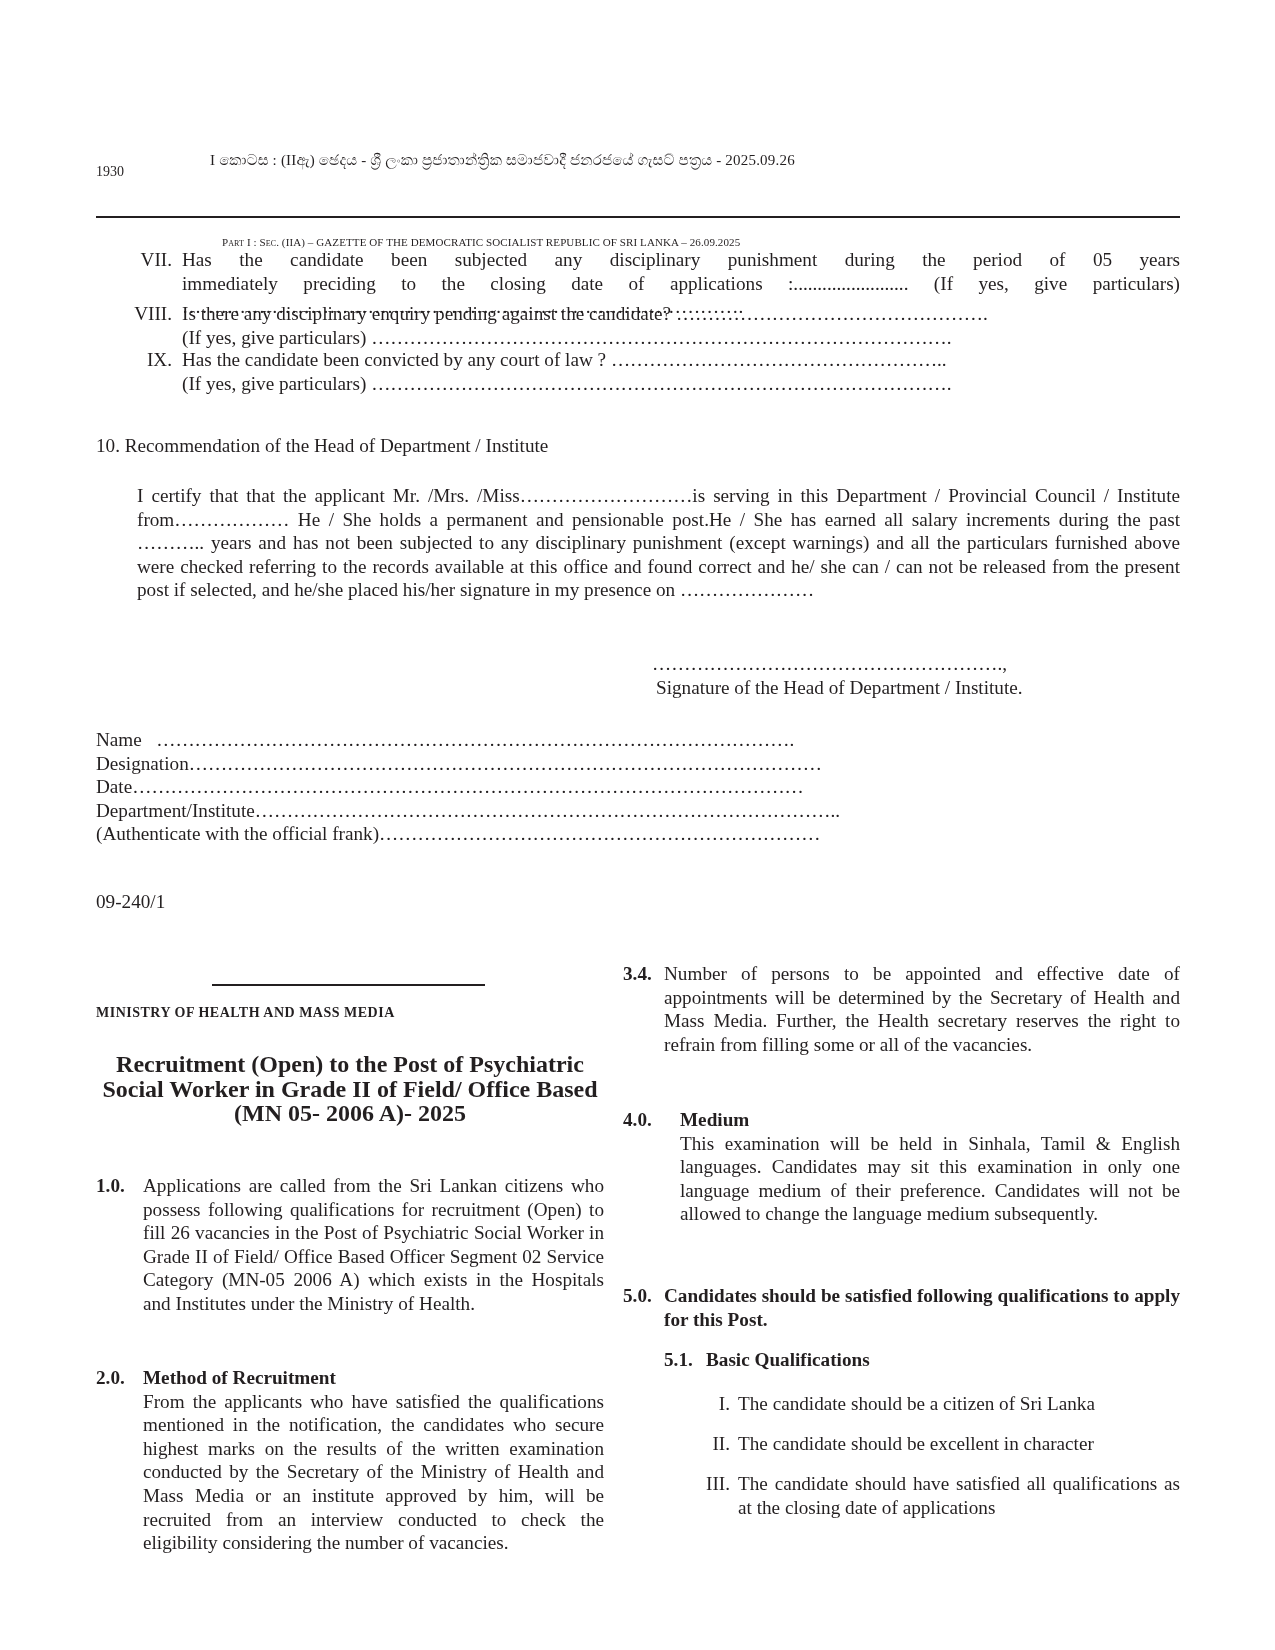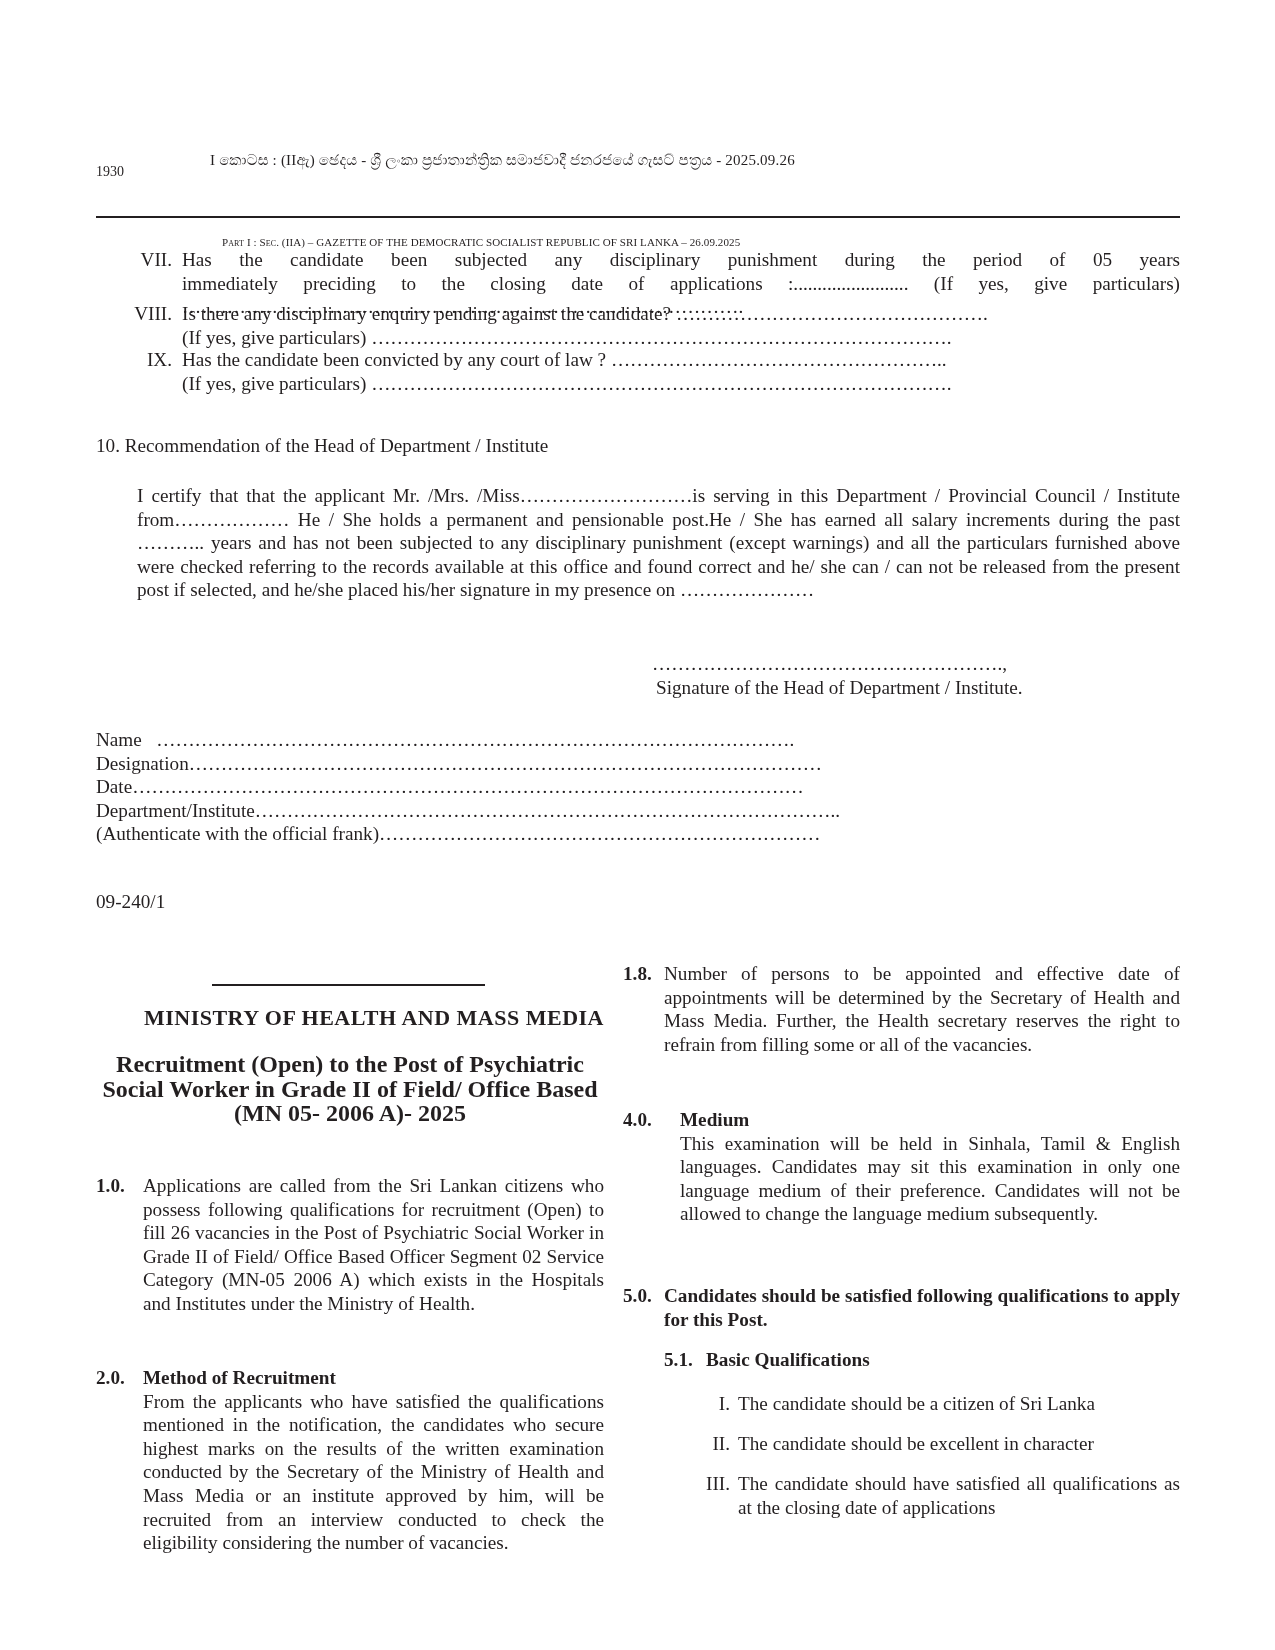--- a/index.html
+++ b/index.html
@@ -24,21 +24,21 @@
   .cert { position: absolute; left: 137px; top: 484px; width: 1043px; text-align: justify; }
   .sig-dots { position: absolute; left: 652px; top: 652px; }
   .sig-label { position: absolute; left: 656px; top: 676px; }
 
   .fields { position: absolute; left: 96px; top: 728px; }
   .fields div { white-space: nowrap; }
 
   .ref { position: absolute; left: 96px; top: 890px; }
 
   .col-rule { position: absolute; left: 212px; top: 984px; width: 273px; height: 2px; background: #231f20; }
-  .ministry { position: absolute; left: 96px; top: 1005px; width: 508px; text-align: right; font-weight: bold; font-size: 22px; letter-spacing: 0.5px; }
+  .ministry { position: absolute; left: 96px; top: 1005px; width: 508px; text-align: left; font-weight: bold; font-size: 14px; letter-spacing: 0.5px; }
   .rec-title { position: absolute; left: 96px; top: 1052px; width: 508px; text-align: center; font-weight: bold; font-size: 24px; line-height: 24.5px; }
 
   .para { position: absolute; }
   .para .num { position: absolute; left: 0; font-weight: bold; }
   .para .txt { text-align: justify; }
   .para .head { font-weight: bold; }
 
   .p1 { left: 96px; top: 1174px; width: 508px; }
   .p1 .txt { margin-left: 47px; }
   .p2 { left: 96px; top: 1366px; width: 508px; }
@@ -112,21 +112,21 @@
 
 <div class="para p2 fs">
   <span class="num">2.0.</span>
   <div class="txt">
     <div class="head">Method of Recruitment</div>
     <div>From the applicants who have satisfied the qualifications mentioned in the notification, the candidates who secure highest marks on the results of the written examination conducted by the Secretary of the Ministry of Health and Mass Media or an institute approved by him, will be recruited from an interview conducted to check the eligibility considering the number of vacancies.</div>
   </div>
 </div>
 
 <div class="para p3 fs">
-  <span class="num">1.8.</span>
+  <span class="num">3.4.</span>
   <div class="txt">Number of persons to be appointed and effective date of appointments will be determined by the Secretary of Health and Mass Media. Further, the Health secretary reserves the right to refrain from filling some or all of the vacancies.</div>
 </div>
 
 <div class="para p4 fs">
   <span class="num">4.0.</span>
   <div class="txt">
     <div class="head">Medium</div>
     <div>This examination will be held in Sinhala, Tamil &amp; English languages. Candidates may sit this examination in only one language medium of their preference. Candidates will not be allowed to change the language medium subsequently.</div>
   </div>
 </div>

